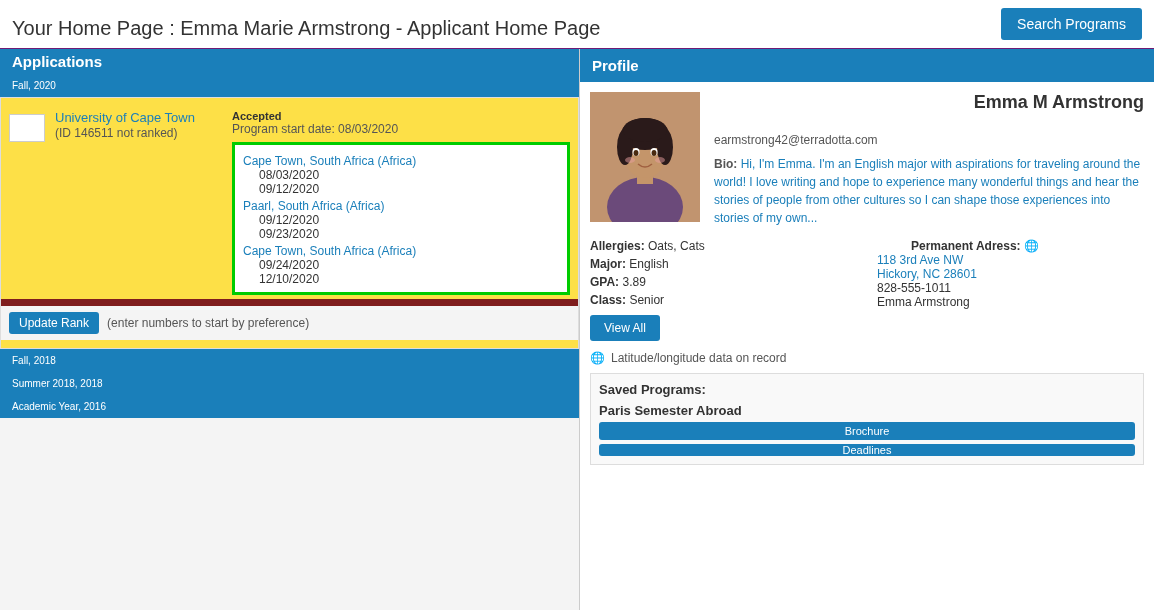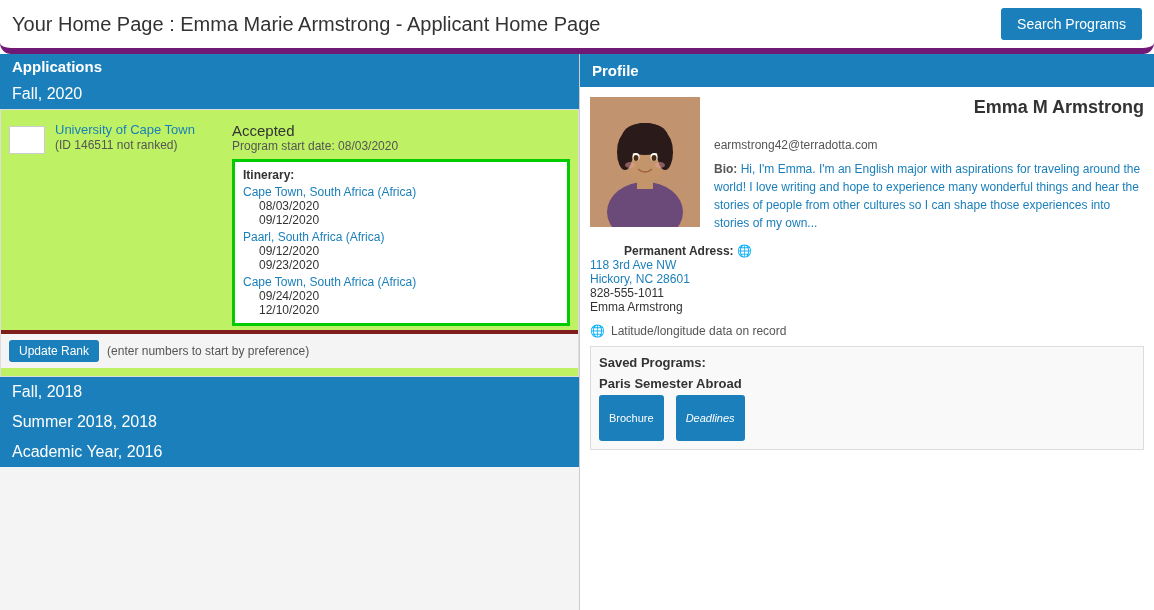--- a/index.html
+++ b/index.html
@@ -1,25 +1,24 @@
 <!DOCTYPE html>
 <html><head>
   <meta charset="utf-8">
   <style>
     * { box-sizing: border-box; margin: 0; padding: 0; }
     body { font-family: Arial, sans-serif; font-size: 13px; background: #fff; color: #333; }
 
     .page-header {
       display: flex;
-      align-items: center;
+      align-items: flex-end;
       justify-content: space-between;
       padding: 8px 12px;
       background: #fff;
-      border-bottom: 6px solid #701a75;
-      border-radius: 11px;
+      border-bottom: 1px solid #701a75;
     }
     .page-title {
       font-size: 20px;
       color: #333;
       font-weight: normal;
     }
     .search-programs-btn {
       background: #1a7fba;
       color: #fff;
       border: none;
@@ -48,25 +47,25 @@
       color: #fff;
       padding: 4px 12px;
       font-size: 15px;
       font-weight: bold;
     }
 
     .term-header {
       background: #1a7fba;
       color: #fff;
       padding: 6px 12px;
-      font-size: 16px;
+      font-size: 10px;
     }
 
     .application-card {
-      background: #bef264;
+      background: #fde047;
       border: 1px solid #ddd;
       margin: 0;
       padding: 8px 0;
     }
 
     .app-row {
       display: flex;
       align-items: flex-start;
       padding: 4px 8px;
     }
@@ -94,23 +93,23 @@
       color: #555;
       font-size: 12px;
     }
 
     .app-details {
       margin-left: 8px;
       flex: 2;
     }
 
     .accepted-label {
-      font-weight: normal;
-      color: #333;
-      font-size: 15px;
+      font-weight: bold;
+      color: #333;
+      font-size: 11px;
     }
 
     .decision-link {
       color: #1a7fba;
       text-decoration: none;
       display: block;
       font-size: 12px;
     }
 
     .program-start {
@@ -139,21 +138,21 @@
 
     .itinerary-date {
       color: #333;
       font-size: 12px;
       margin-left: 16px;
     }
 
     .update-rank-area {
       padding: 6px 8px;
       background: #f4f4f4;
-      border-top: 4px solid #7f1d1d;
+      border-top: 7px solid #7f1d1d;
       display: flex;
       align-items: center;
       gap: 8px;
     }
 
     .update-rank-btn {
       background: #1a7fba;
       color: #fff;
       border: none;
       padding: 4px 10px;
@@ -310,42 +309,42 @@
 
     .saved-program-name {
       font-size: 13px;
       font-weight: bold;
       color: #333;
       margin-bottom: 4px;
     }
 
     .saved-program-buttons {
       display: flex;
-      gap: 12px;
+      gap: 4px;
+      flex-direction: column;
     }
 
     .brochure-btn {
       background: #1a7fba;
       color: #fff;
       border: none;
       padding: 3px 10px;
       font-size: 11px;
       cursor: pointer;
       border-radius: 3px;
     }
 
     .deadlines-btn {
       background: #1a7fba;
       color: #fff;
       border: none;
-      padding: 17px 10px;
+      padding: 0 10px;
       font-size: 11px;
       cursor: pointer;
       border-radius: 3px;
-      font-style: italic;
     }
   </style>
 </head>
 <body>
 
 <div class="page-header">
   <h1 class="page-title">Your Home Page : Emma Marie Armstrong - Applicant Home Page</h1>
   <button class="search-programs-btn">Search Programs</button>
 </div>
 
@@ -365,21 +364,20 @@
           <a class="app-link" href="#">University of Cape Town</a><br>
           <span class="app-id">(ID 146511 not ranked)</span>
         </div>
         <div class="app-details">
           <div class="accepted-label">Accepted</div>
           <div class="program-start">
             <span>Program start date:</span>
             <span>08/03/2020</span>
           </div>
           <div class="itinerary-box">
-            <div class="itinerary-title">Itinerary:</div>
             <div class="itinerary-location">Cape Town, South Africa (Africa)</div>
             <div class="itinerary-date">08/03/2020</div>
             <div class="itinerary-date">09/12/2020</div>
             <div class="itinerary-location">Paarl, South Africa (Africa)</div>
             <div class="itinerary-date">09/12/2020</div>
             <div class="itinerary-date">09/23/2020</div>
             <div class="itinerary-location">Cape Town, South Africa (Africa)</div>
             <div class="itinerary-date">09/24/2020</div>
             <div class="itinerary-date">12/10/2020</div>
           </div>
@@ -443,20 +441,39 @@
         <div class="profile-name">Emma M Armstrong</div>
         <div class="profile-email">earmstrong42@terradotta.com</div>
         <div class="profile-bio">
           <span class="detail-label">Bio:</span>
           <span class="bio-highlight"> Hi, I'm Emma. I'm an English major with aspirations for traveling around the world! I love writing and hope to experience many wonderful things and hear the stories of people from other cultures so I can shape those experiences into stories of my own...</span>
         </div>
       </div>
     </div>
 
     <div class="profile-details">
+      <div class="detail-col">
+        <div class="detail-row">
+          <span class="detail-label">Allergies:</span>
+          <span>Oats, Cats</span>
+        </div>
+        <div class="detail-row">
+          <span class="detail-label">Major:</span>
+          <span>English</span>
+        </div>
+        <div class="detail-row">
+          <span class="detail-label">GPA:</span>
+          <span>3.89</span>
+        </div>
+        <div class="detail-row">
+          <span class="detail-label">Class:</span>
+          <span>Senior</span>
+        </div>
+        <button class="view-all-btn">View All</button>
+      </div>
 
       <div class="address-col">
         <div class="address-title">
           <span>Permanent Adress:</span>
           <span class="globe-icon">🌐</span>
         </div>
         <div class="address-line">118 3rd Ave NW</div>
         <div class="address-line">Hickory, NC 28601</div>
         <div class="address-normal">828-555-1011</div>
         <div class="address-normal">Emma Armstrong</div>

